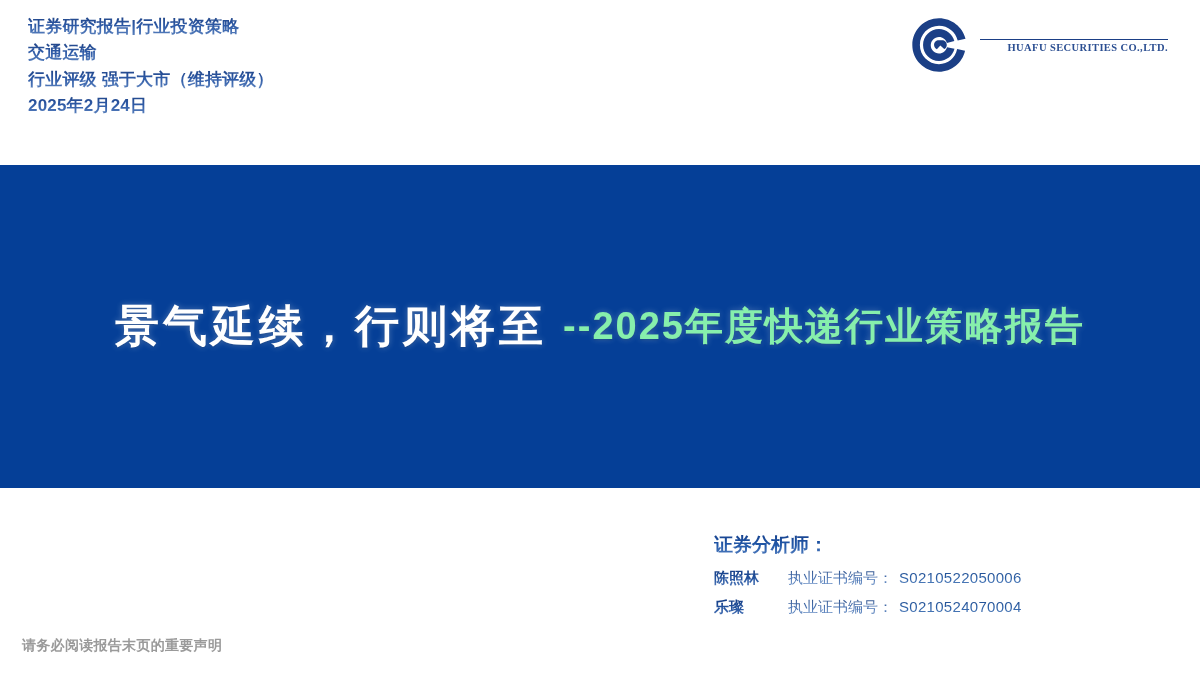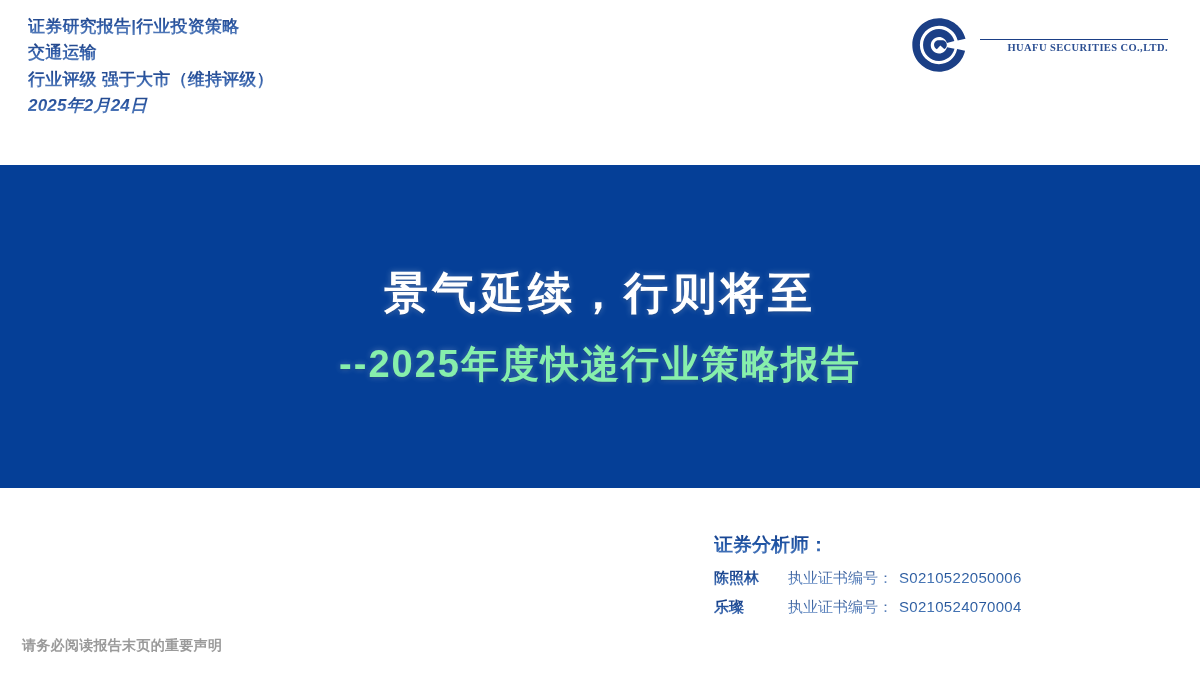--- a/index.html
+++ b/index.html
@@ -42,21 +42,20 @@
     background:linear-gradient(180deg,#1d3f7f 0%, #2e5aa6 45%, #6e93c8 100%);
     -webkit-background-clip:text;
     background-clip:text;
     -webkit-text-fill-color:transparent;
     white-space:nowrap;
     letter-spacing:0.2px;
   }
   .meta-line.date {
     font-size:17px;
     font-weight:600;
-    font-style:italic;
   }
 
   
   .logo {
     position:absolute;
     right:32px;
     top:16px;
     display:flex;
     align-items:center;
     gap:12px;
@@ -103,21 +102,20 @@
     width:1200px;
     height:323px;
     background:#053f97;
   }
 
   .band-inner {
     position:absolute;
     left:0; right:0;
     top:0; bottom:0;
     display:flex;
-    flex-direction:column;
     align-items:center;
     justify-content:center;
     gap:16px;
   }
 
   .title-main {
     font-size:44px;
     font-weight:700;
     color:#ffffff;
     letter-spacing:4px;

